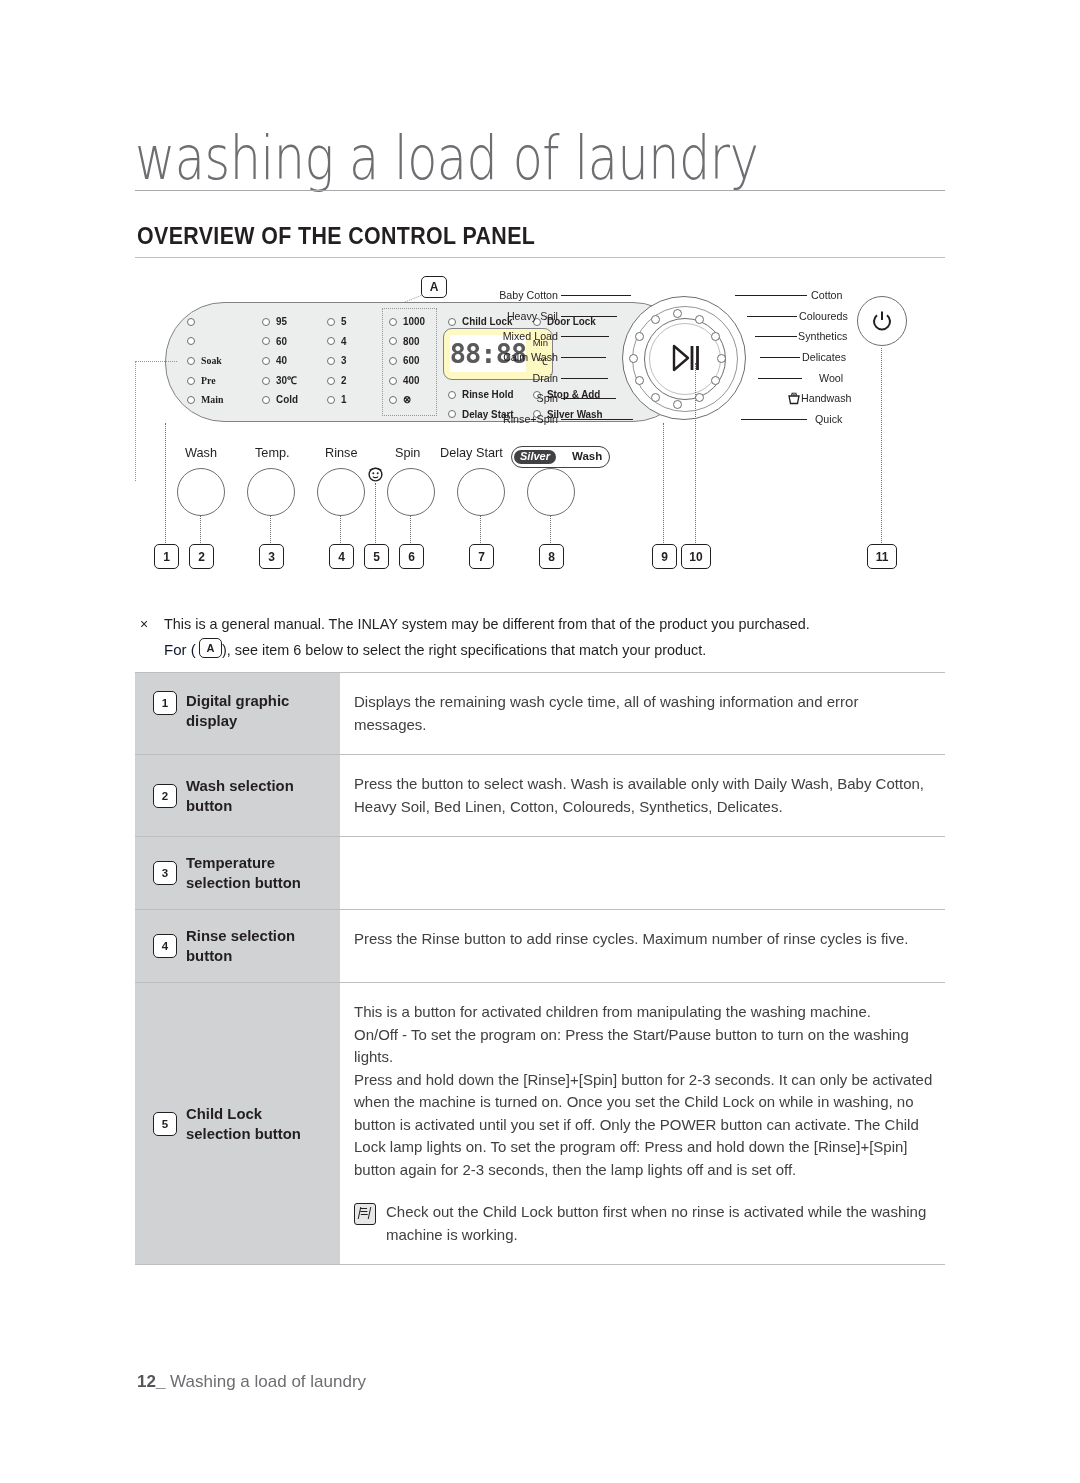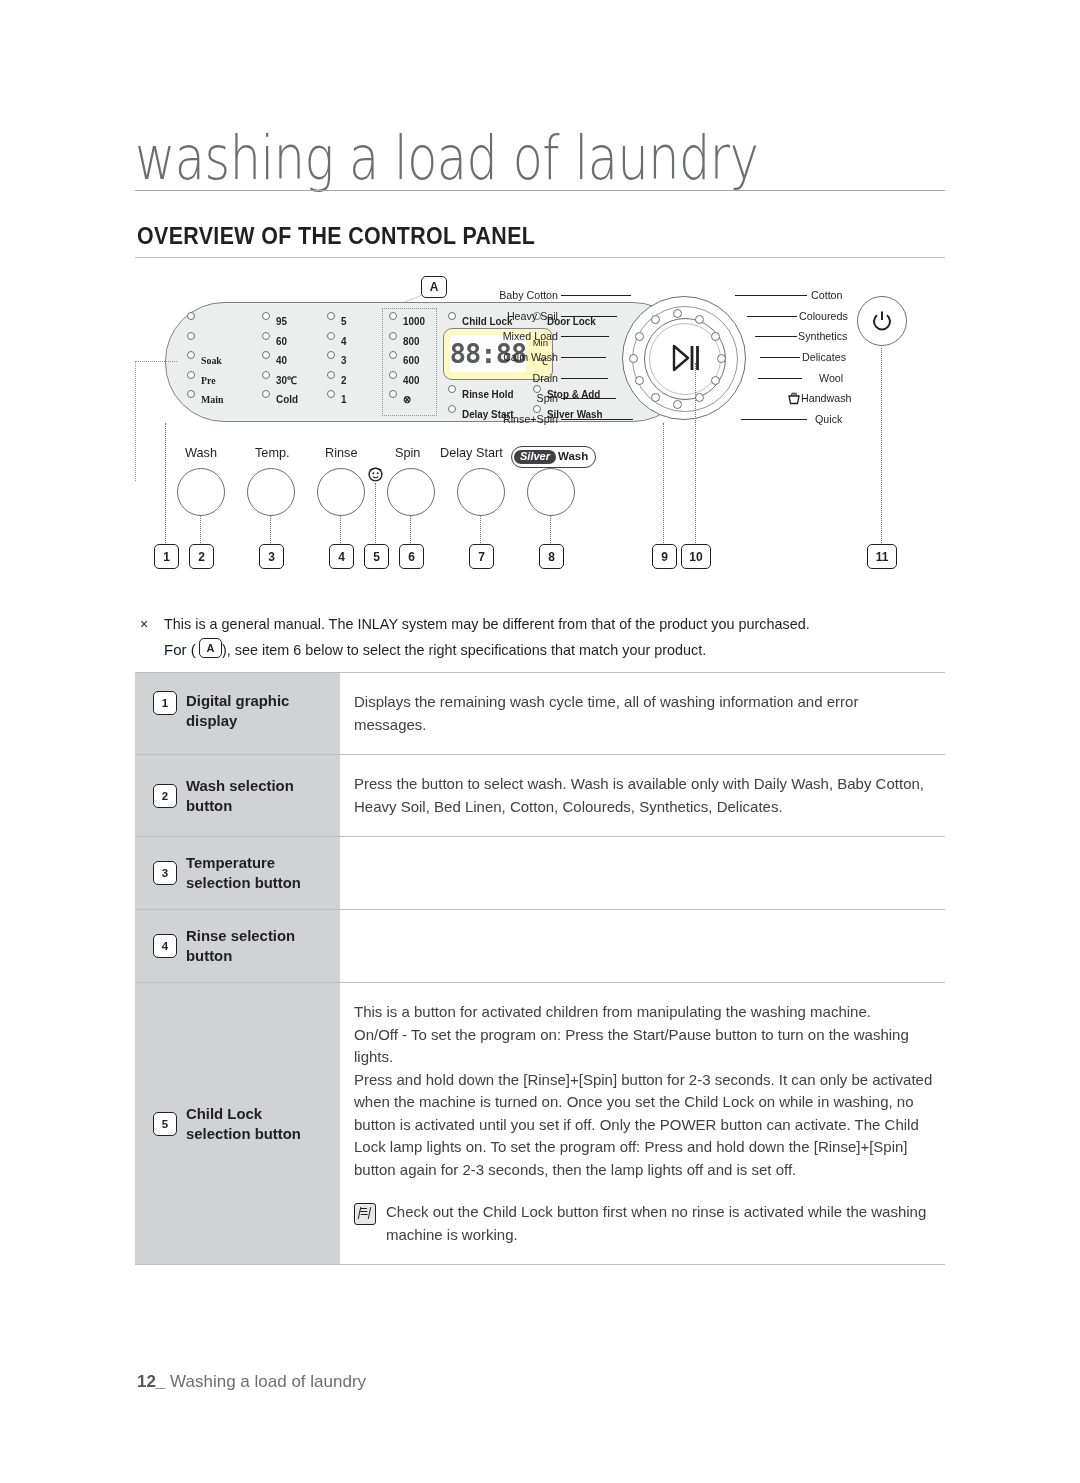--- a/index.html
+++ b/index.html
@@ -78,21 +78,21 @@
     border-radius: 59px;
     background: #eceded;
   }
   .led-col {
     position: absolute;
     font-size: 10.5px;
     color: #231f20;
     white-space: nowrap;
     line-height: 19.6px;
   }
-  .led-row { display: flex; align-items: flex-start; height: 19.6px; }
+  .led-row { display: flex; align-items: center; height: 19.6px; }
   .led-dot {
     width: 6px; height: 6px;
     border: 1px solid #6d6e71;
     border-radius: 50%;
     background: #fff;
     margin-right: 6px;
     flex: none;
   }
   .led-txt { display: inline-block; transform: scaleX(0.94); transform-origin: left center; font-weight: 600; }
   .c-blank { visibility: hidden; }
@@ -195,21 +195,21 @@
   .silverwash {
     position: absolute;
     left: 376px; top: 178px;
     height: 20px;
     padding: 0 7px 0 2px;
     border: 1.3px solid #414042;
     border-radius: 11px;
     background: #fff;
     display: flex;
     align-items: center;
-    gap: 2px;
+    gap: 16px;
   }
   .sw-pill {
     background: #414042;
     color: #fff;
     border-radius: 9px;
     font-size: 11px;
     font-weight: bold;
     padding: 1.5px 6px 2px 6px;
     font-style: italic;
     line-height: 1;
@@ -768,20 +768,23 @@
   </div>
 
   <div class="trow">
     <div class="tcell-left mid">
       <span class="lbl-num">4</span>
       <span class="lbl-txt">
         <span>Rinse selection</span><br>
         <span>button</span>
       </span>
     </div>
+    <div class="tcell-right">
+      <p>Press the Rinse button to add rinse cycles. Maximum number of rinse cycles is five.</p>
+    </div>
   </div>
 
   <div class="trow">
     <div class="tcell-left mid">
       <span class="lbl-num">5</span>
       <span class="lbl-txt">
         <span>Child Lock</span><br>
         <span>selection button</span>
       </span>
     </div>

